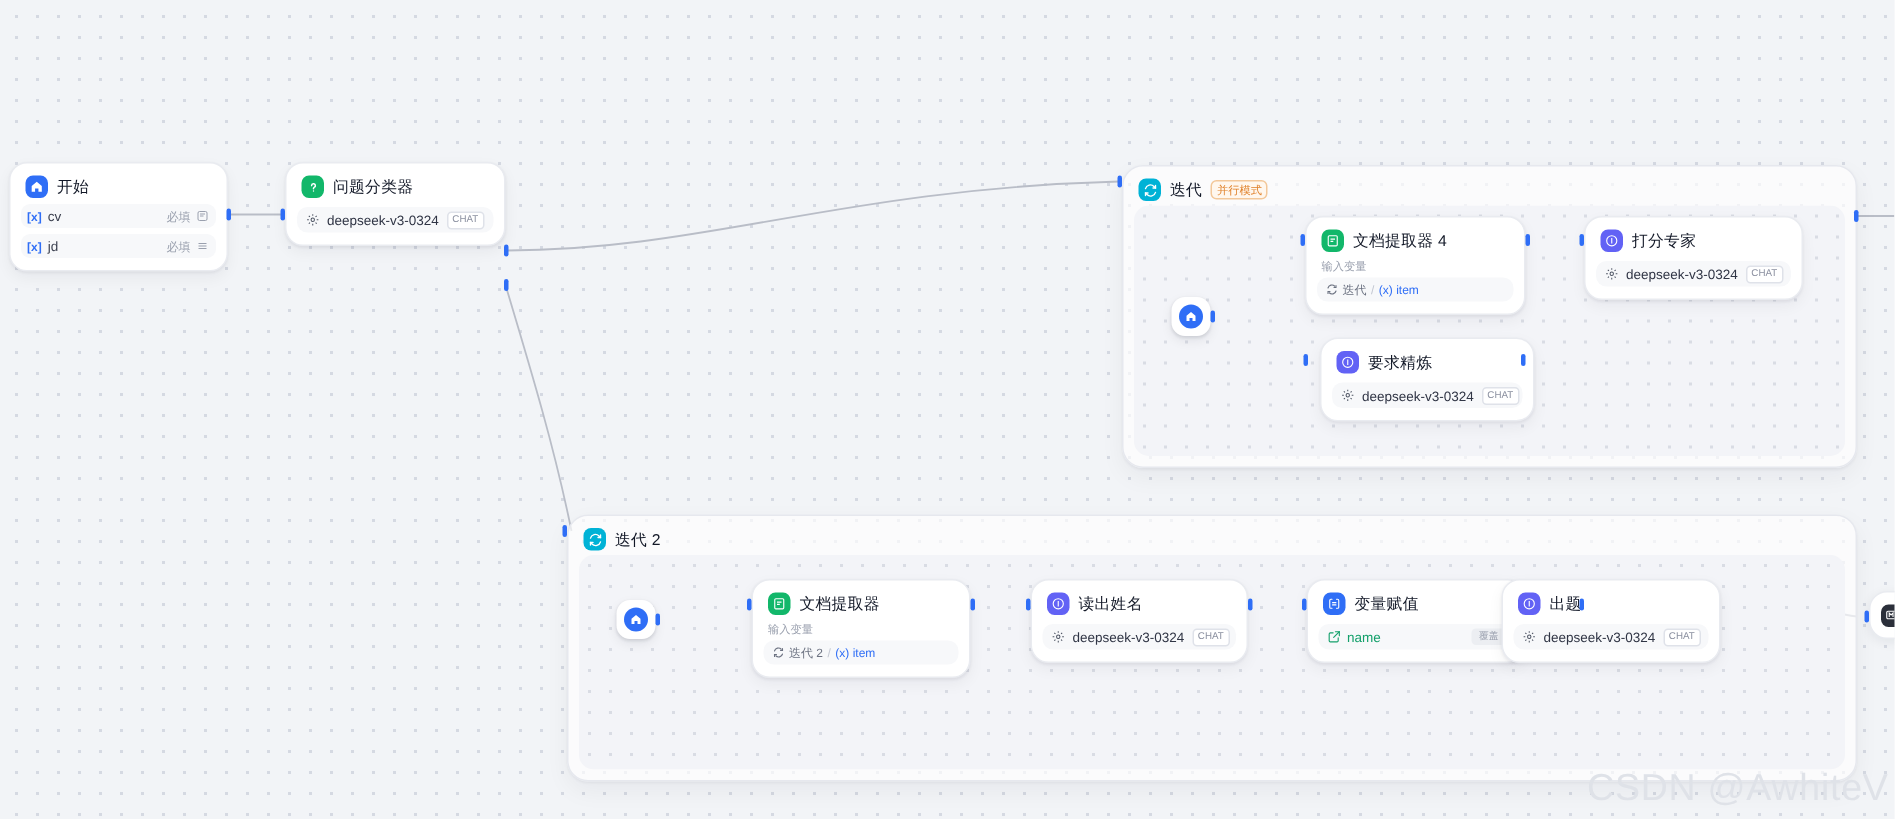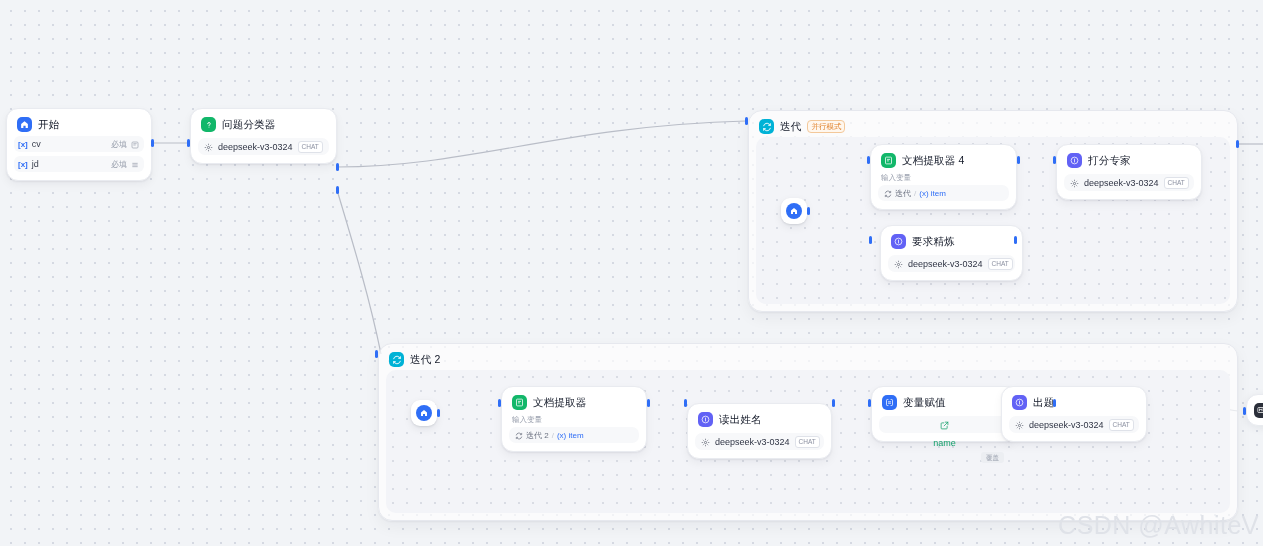--- a/index.html
+++ b/index.html
@@ -98,21 +98,20 @@
   }
   .iv-scope { font-size: 8px; color: #6b7180; }
   .iv-sep { font-size: 8px; color: #c3c7d1; }
   .iv-var { font-size: 8px; color: #2f6ef6; }
 
   
   .row-assign {
     background: #f7f8fa; border-radius: 7px; height: 17px;
     display: flex; align-items: center; gap: 4px; padding: 0 5px 0 6px;
     margin-top: 6px;
-    flex-direction: column;
   }
   .assign-name { font-size: 9px; color: #14a06b; }
 
   
   .container-node {
     position: absolute;
     background: rgba(255,255,255,.66);
     border: 1px solid #e6e8ee;
     border-radius: 14px;
     box-shadow: 0 1px 2px rgba(16,24,40,.05), 0 6px 16px rgba(16,24,40,.05);
@@ -406,21 +405,21 @@
           </svg>
       </span>
       <span class="iv-scope">迭代 2</span>
       <span class="iv-sep">/</span>
       <span class="iv-var">(x) item</span>
     </div>
   </div>
   <span class="port" style="left:498px; top:399px;"></span>
   <span class="port" style="left:647px; top:399px;"></span>
 
-  <div class="node" style="left:687px; top:403px; width:145px;">
+  <div class="node" style="left:687px; top:386px; width:145px;">
     <div class="node-head">
       <span class="ic ic-indigo">
         <svg width="9" height="9" viewBox="0 0 24 24" fill="none" stroke="#ffffff" stroke-width="2">
             <circle cx="12" cy="12" r="9"></circle>
             <path d="M12 7v10"></path>
           </svg>
       </span>
       <span class="node-title">读出姓名</span>
     </div>
     <div class="row-model">

